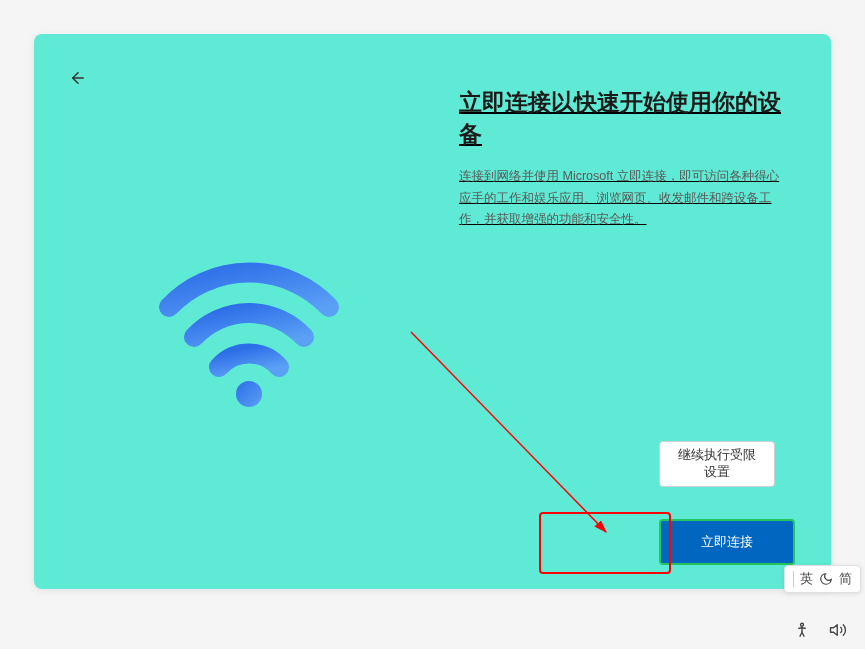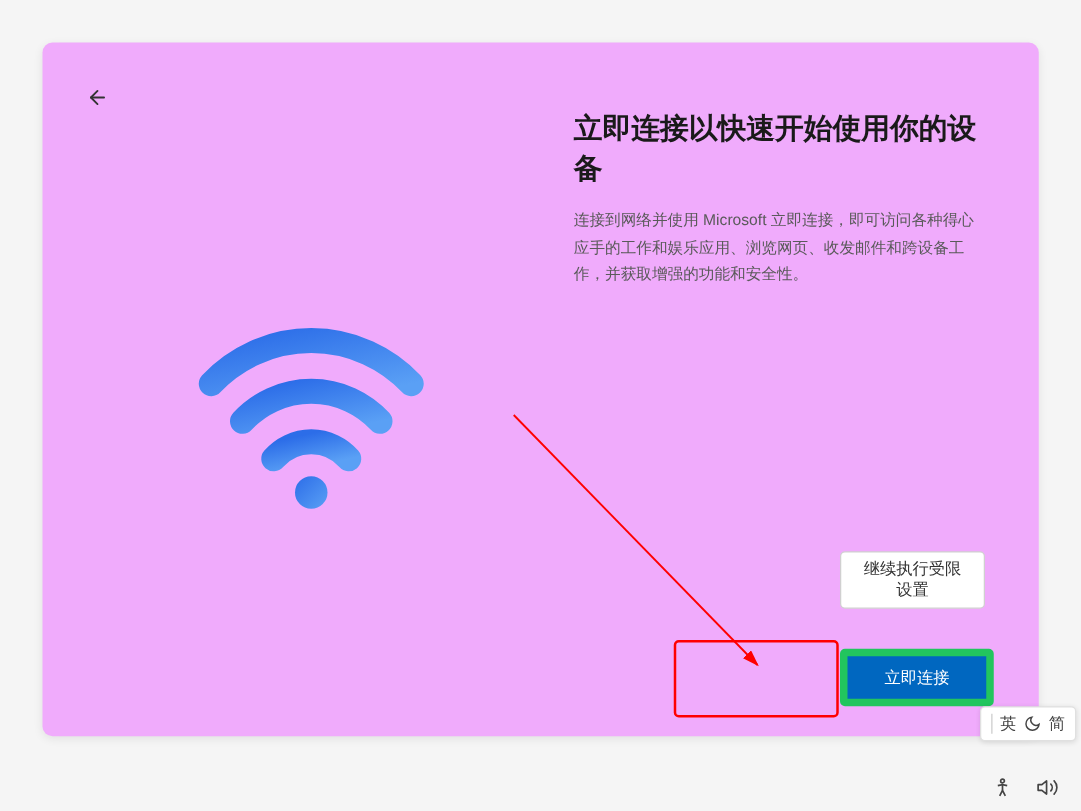--- a/index.html
+++ b/index.html
@@ -14,24 +14,25 @@
       height: 649px;
       position: relative;
       overflow: hidden;
     }
     .main-card {
       position: absolute;
       top: 34px;
       left: 34px;
       right: 34px;
       bottom: 60px;
-      background: #f0abfc;
+      background: #5eead4;
       border-radius: 8px;
       box-shadow: 0 2px 8px rgba(0,0,0,0.08);
       padding: 28px 36px;
+      text-decoration: underline;
     }
     .back-button {
       position: absolute;
       top: 28px;
       left: 28px;
       width: 32px;
       height: 32px;
       display: flex;
       align-items: center;
       justify-content: center;
@@ -105,22 +106,22 @@
     }
     .btn-secondary {
       background: #ffffff;
       color: #333;
       border: 1px solid #d0d0d0;
       width: 116px;
     }
     .btn-primary {
       background: #0067c0;
       color: #ffffff;
-      border: 6px solid #22c55e;
-      width: 123px;
+      border: 2px solid #22c55e;
+      width: 136px;
       font-weight: 400;
     }
     .annotation-box {
       position: absolute;
       border: 2.5px solid #ff0000;
       border-radius: 4px;
       pointer-events: none;
       bottom: 15px;
       right: 160px;
       width: 132px;

